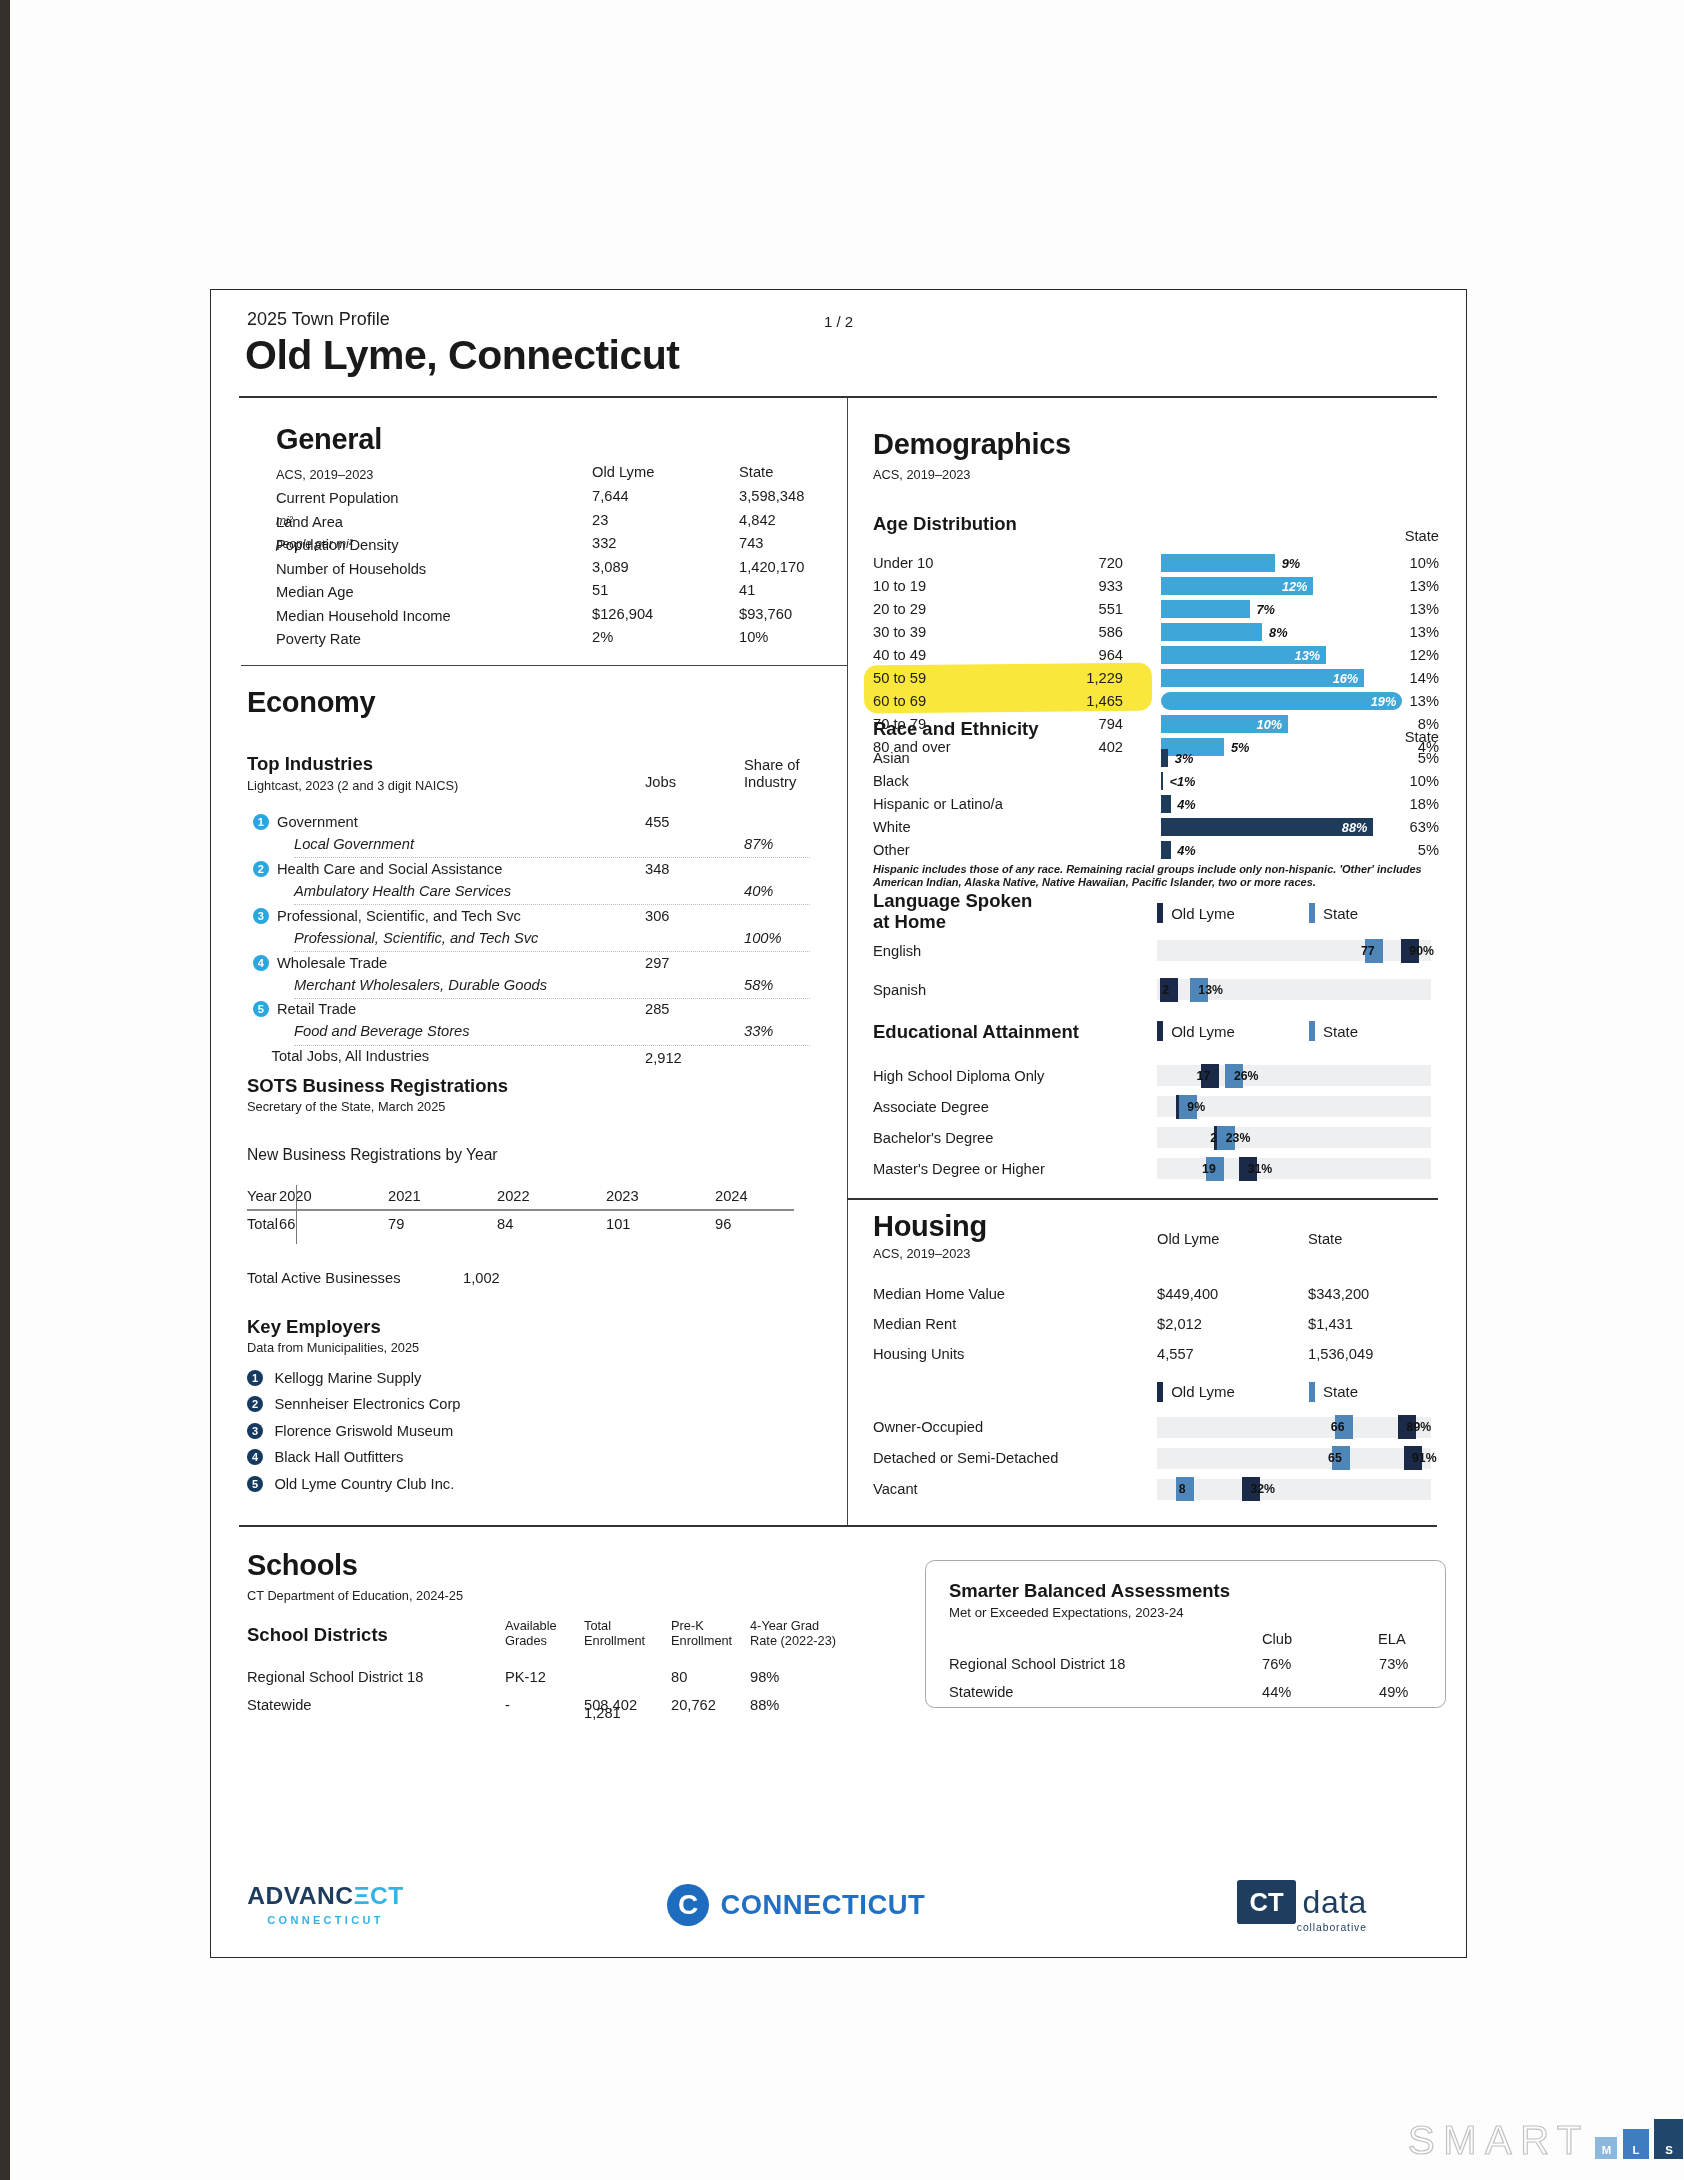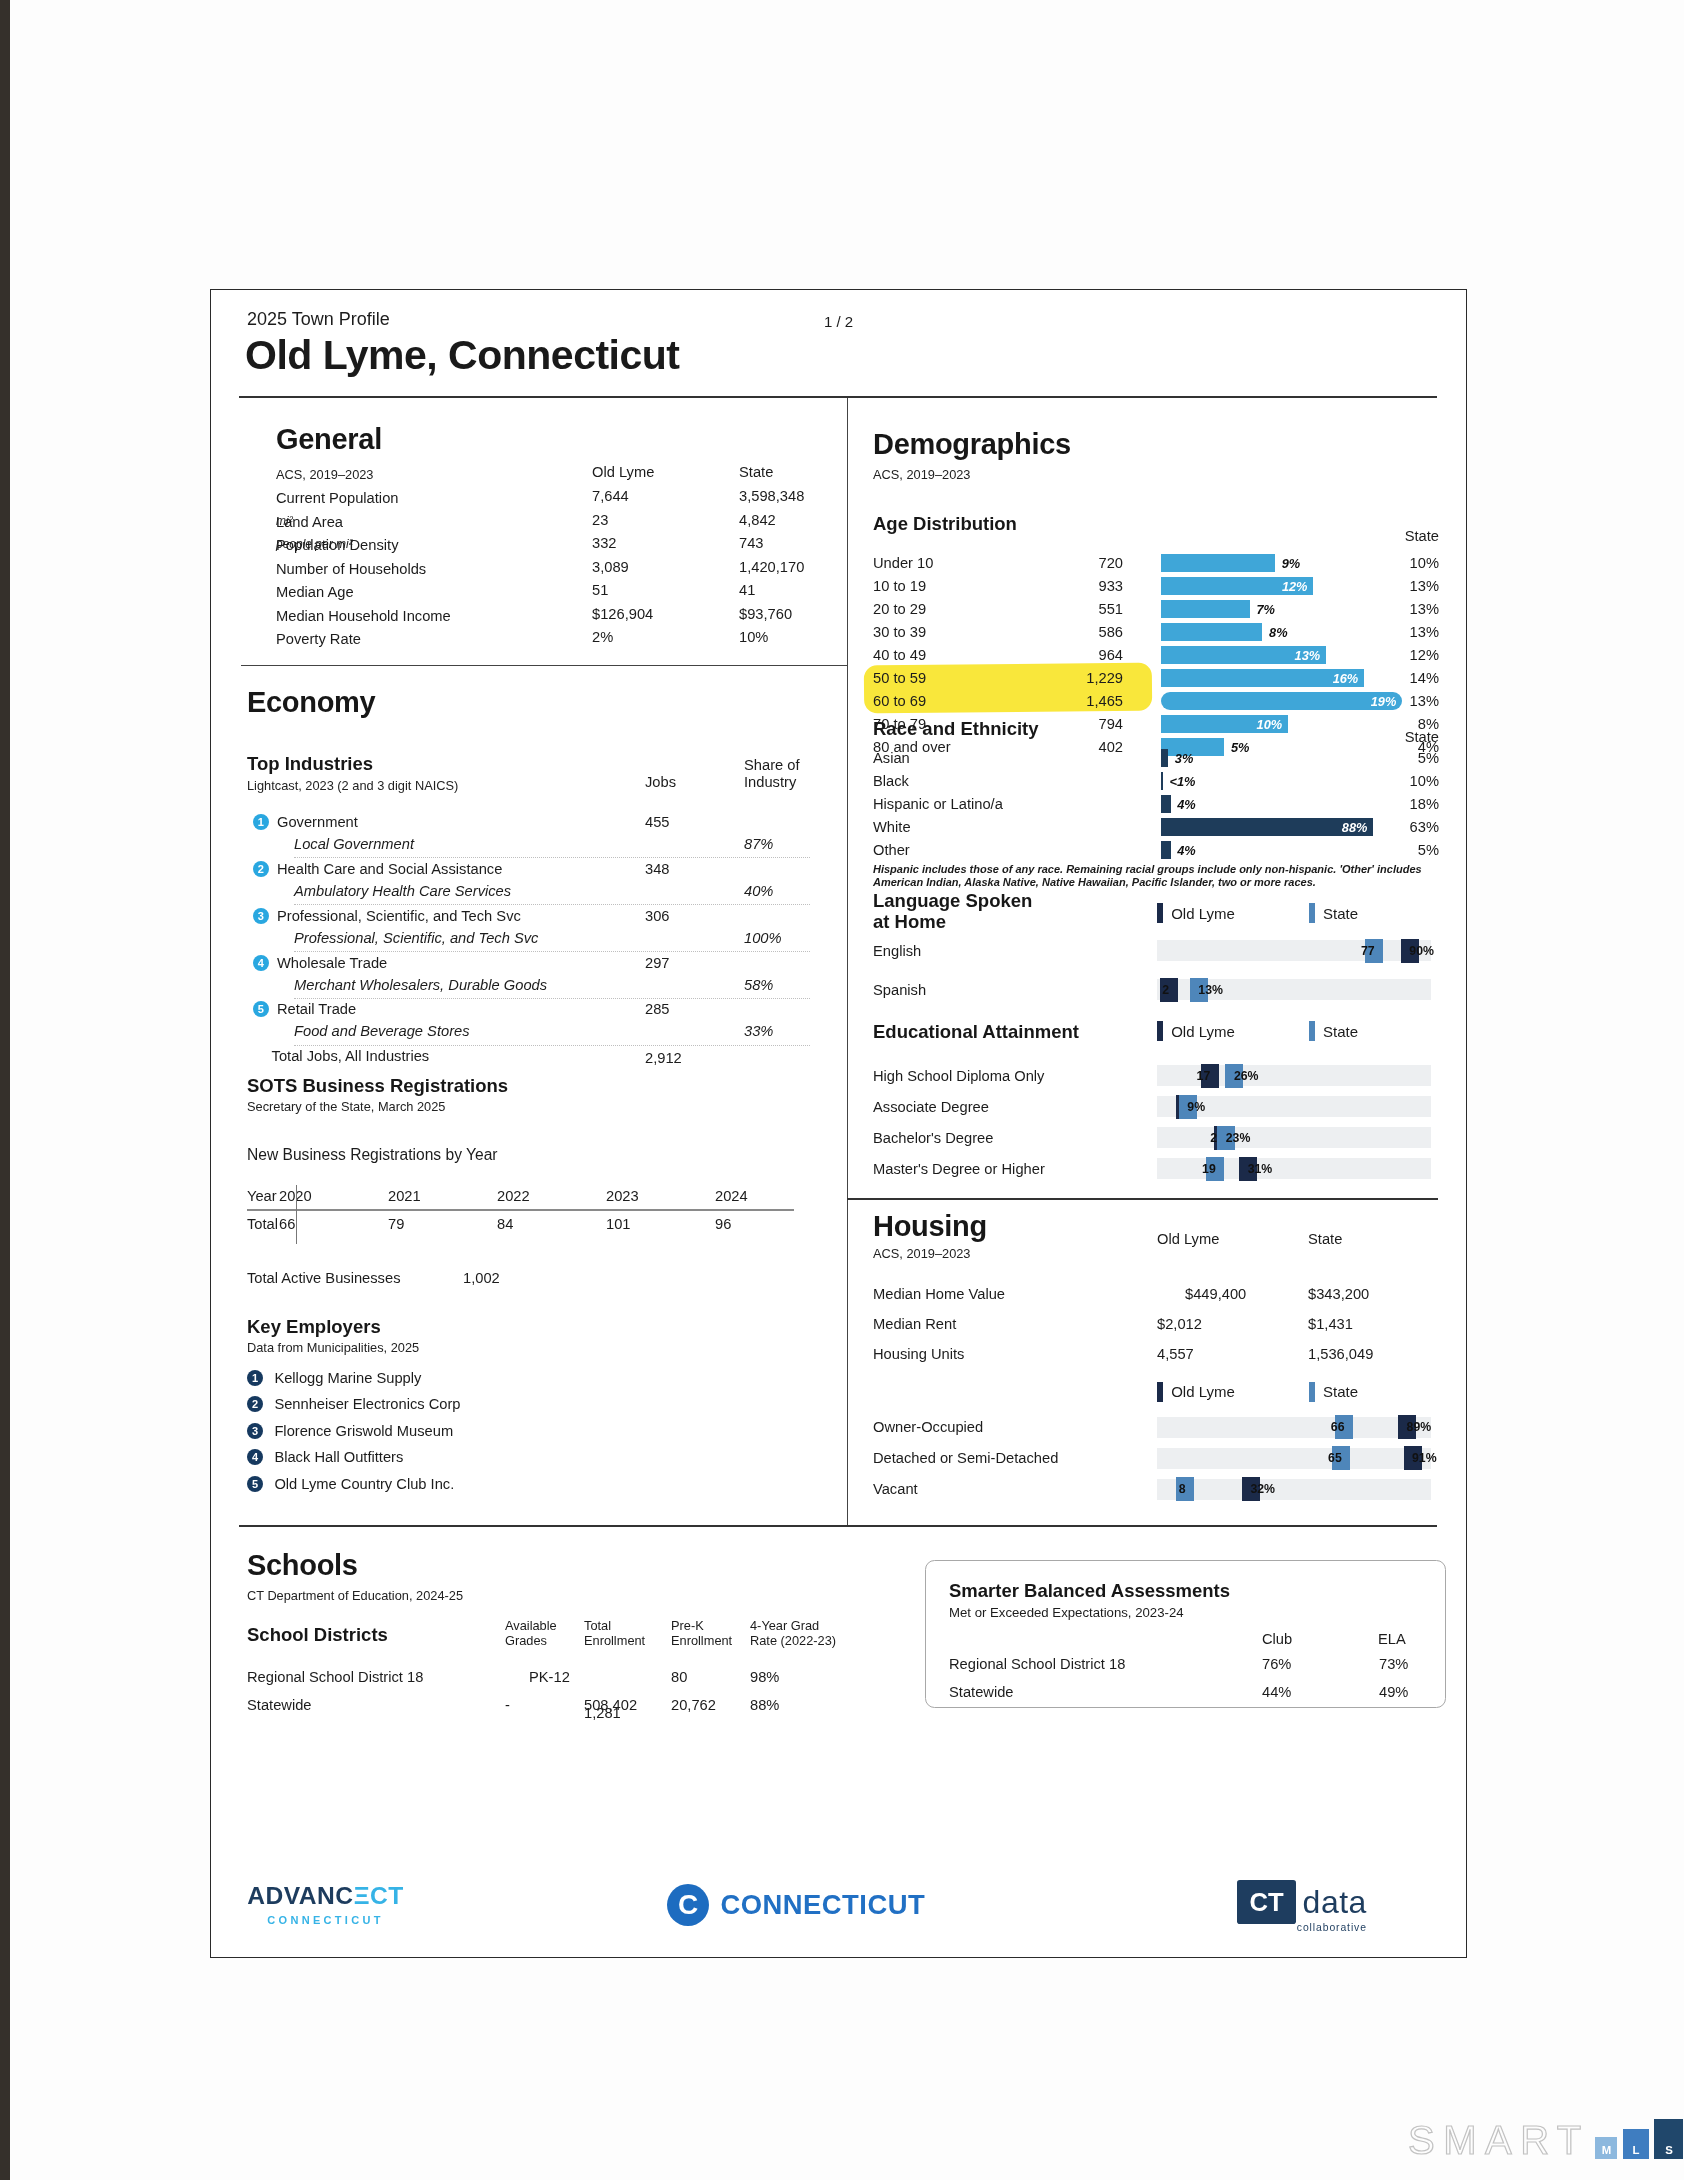--- a/index.html
+++ b/index.html
@@ -599,21 +599,21 @@
     <div style="position:relative;height:61px;">
       <span class="h1 abs" style="left:0;top:0;">Housing</span>
       <span class="src abs" style="left:0;top:36px;">ACS, 2019–2023</span>
       <span class="body15 abs" style="left:284px;top:21px;">Old Lyme</span>
       <span class="body15 abs" style="left:435px;top:21px;">State</span>
     </div>
     <div style="margin-top:13.2px;">
 
         <div class="srow" style="height:30px;">
           <span style="left:0;">Median Home Value</span>
-          <span style="left:284px;margin-left:28px;">$449,400</span>
+          <span style="left:284px;">$449,400</span>
           <span style="left:435px;">$343,200</span>
         </div>
 
         <div class="srow" style="height:30px;">
           <span style="left:0;">Median Rent</span>
           <span style="left:284px;">$2,012</span>
           <span style="left:435px;">$1,431</span>
         </div>
 
         <div class="srow" style="height:30px;">
@@ -681,21 +681,21 @@
       <span class="h2 abs" style="left:0;top:9.5px;">School Districts</span>
       <span class="colhead abs" style="left:258px;top:3.8px;"><span>Available</span><br><span>Grades</span></span>
       <span class="colhead abs" style="left:337px;top:3.8px;"><span>Total</span><br><span>Enrollment</span></span>
       <span class="colhead abs" style="left:424px;top:3.8px;"><span>Pre-K</span><br><span>Enrollment</span></span>
       <span class="colhead abs" style="left:503px;top:3.8px;"><span>4-Year Grad</span><br><span>Rate (2022-23)</span></span>
     </div>
     <div>
 
         <div class="srow">
           <span style="left:0;">Regional School District 18</span>
-          <span style="left:258px;margin-left:24px;">PK-12</span>
+          <span style="left:258px;">PK-12</span>
           <span style="left:337px;margin-top:36px;">1,281</span>
           <span style="left:424px;">80</span>
           <span style="left:503px;">98%</span>
         </div>
 
         <div class="srow">
           <span style="left:0;">Statewide</span>
           <span style="left:258px;">-</span>
           <span style="left:337px;">508,402</span>
           <span style="left:424px;">20,762</span>

